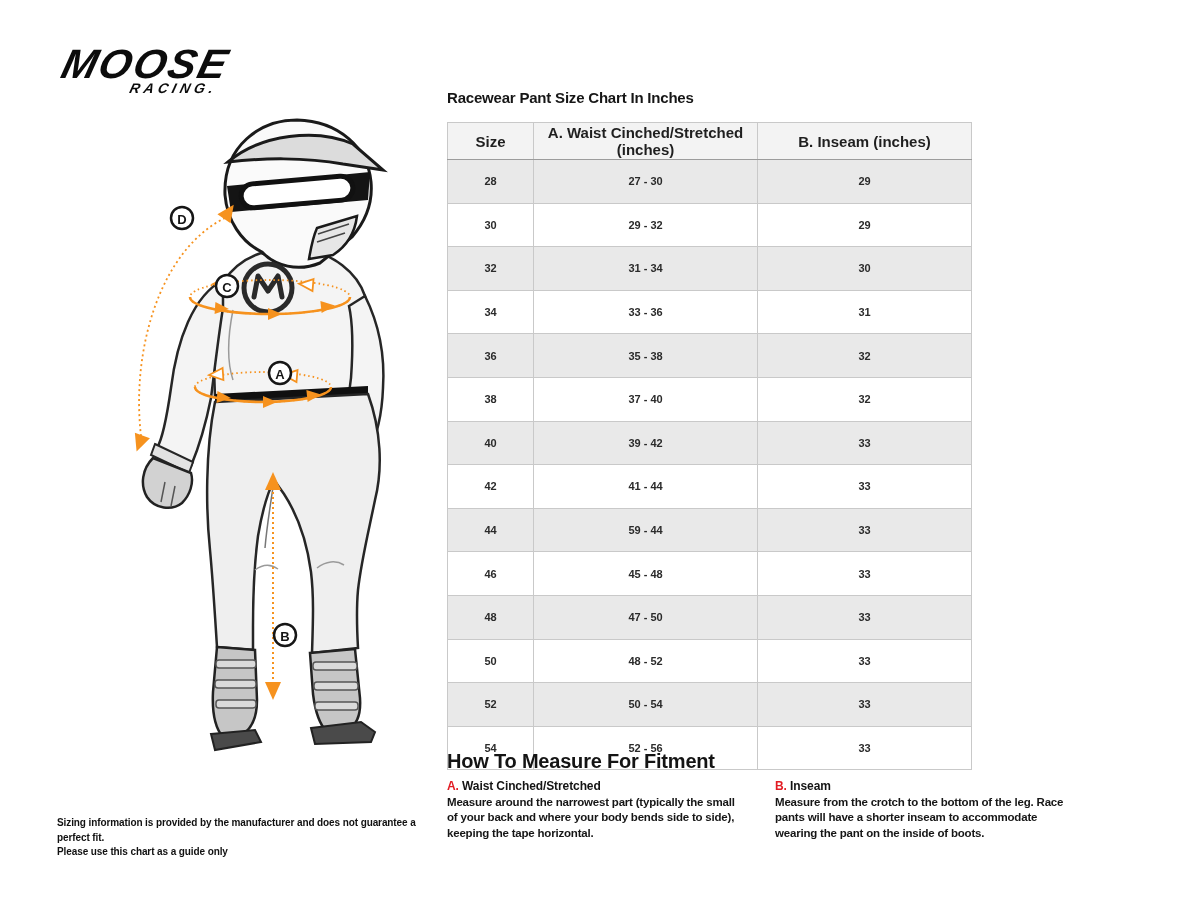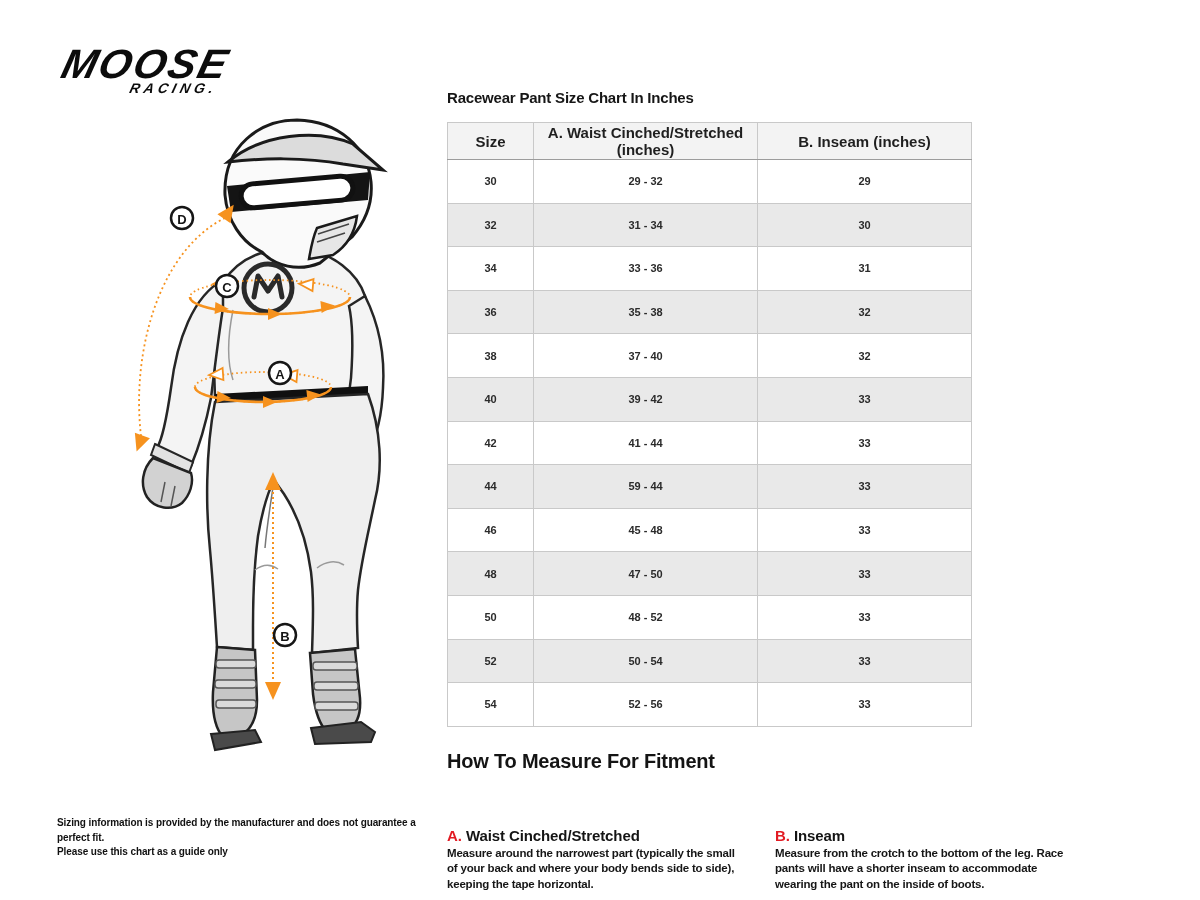--- a/index.html
+++ b/index.html
@@ -29,21 +29,21 @@
   table.size-table col.c1{width:86px;}
   table.size-table col.c2{width:224px;}
   table.size-table col.c3{width:214px;}
 
   
   .howto{position:absolute;left:447px;top:750px;width:660px;}
   .howto-title{font-size:20px;font-weight:bold;letter-spacing:-0.2px;color:#141414;}
   .howto-item{position:absolute;top:29px;}
   .howto-item.a{left:0;width:300px;}
   .howto-item.b{left:328px;width:306px;}
-  .howto-head{font-size:15px;font-weight:bold;color:#141414;letter-spacing:-0.1px;margin-top:48px;}
+  .howto-head{font-size:12px;font-weight:bold;color:#141414;letter-spacing:-0.1px;}
   .howto-letter{color:#e21b23;}
   .howto-desc{margin-top:2px;font-size:11.5px;font-weight:bold;letter-spacing:-0.2px;
               line-height:1.33;color:#161616;}
 
   
   .disclaimer{position:absolute;left:57px;top:816px;width:380px;font-size:10px;font-weight:bold;
               letter-spacing:-0.1px;line-height:1.45;color:#111111;}
 
   
   .figure{position:absolute;left:65px;top:100px;width:370px;height:660px;}
@@ -158,20 +158,25 @@
           <col class="c3">
         </colgroup>
       <thead>
         <tr>
           <th>Size</th>
           <th>A. Waist Cinched/Stretched (inches)</th>
           <th>B. Inseam (inches)</th>
         </tr>
       </thead>
       <tbody>
+          <tr class="alt">
+            <td>28</td>
+            <td>27 - 30</td>
+            <td>29</td>
+          </tr>
           <tr>
             <td>30</td>
             <td>29 - 32</td>
             <td>29</td>
           </tr>
           <tr class="alt">
             <td>32</td>
             <td>31 - 34</td>
             <td>30</td>
           </tr>

